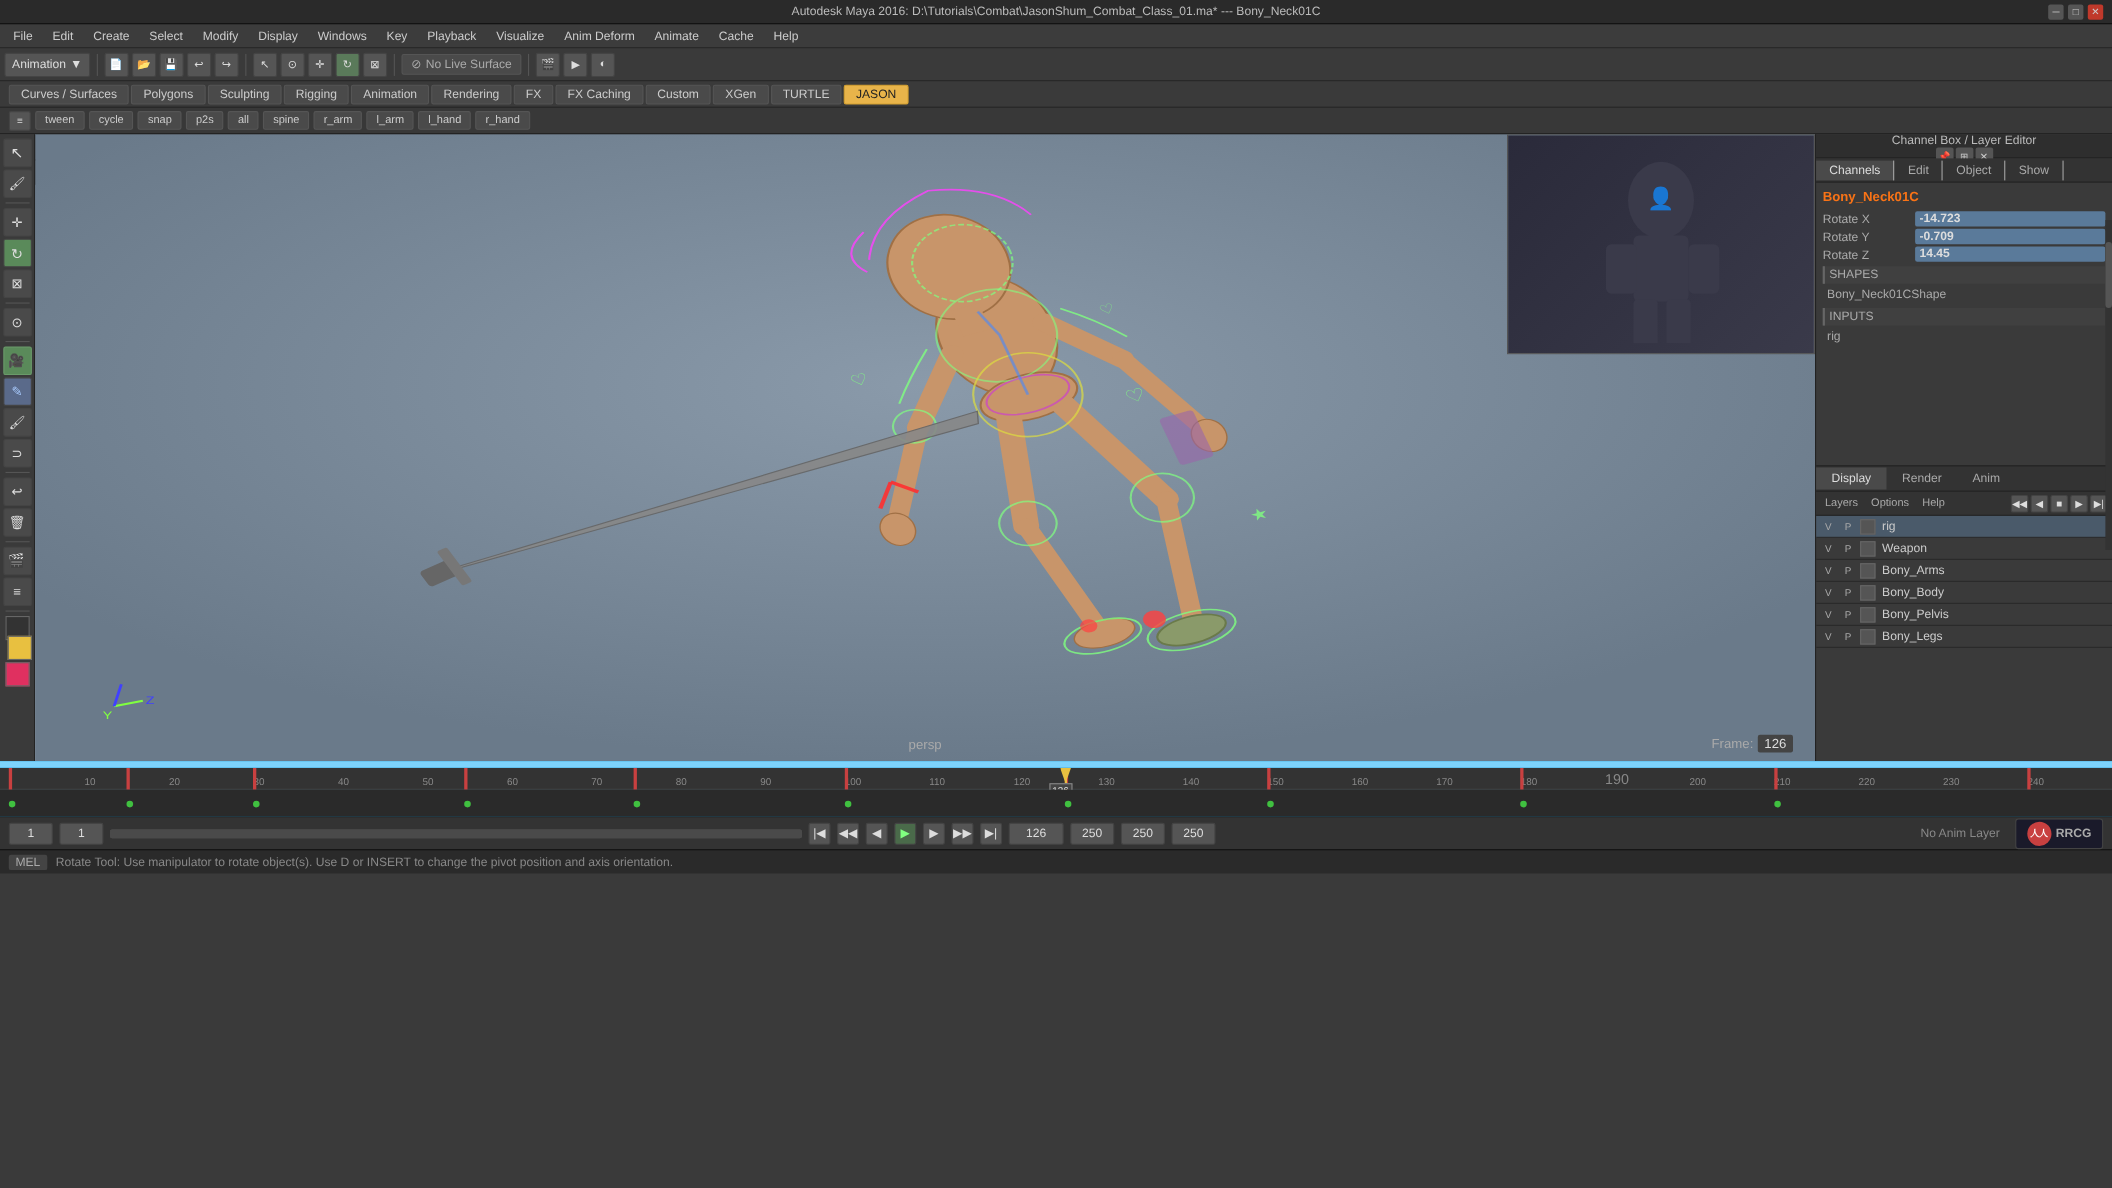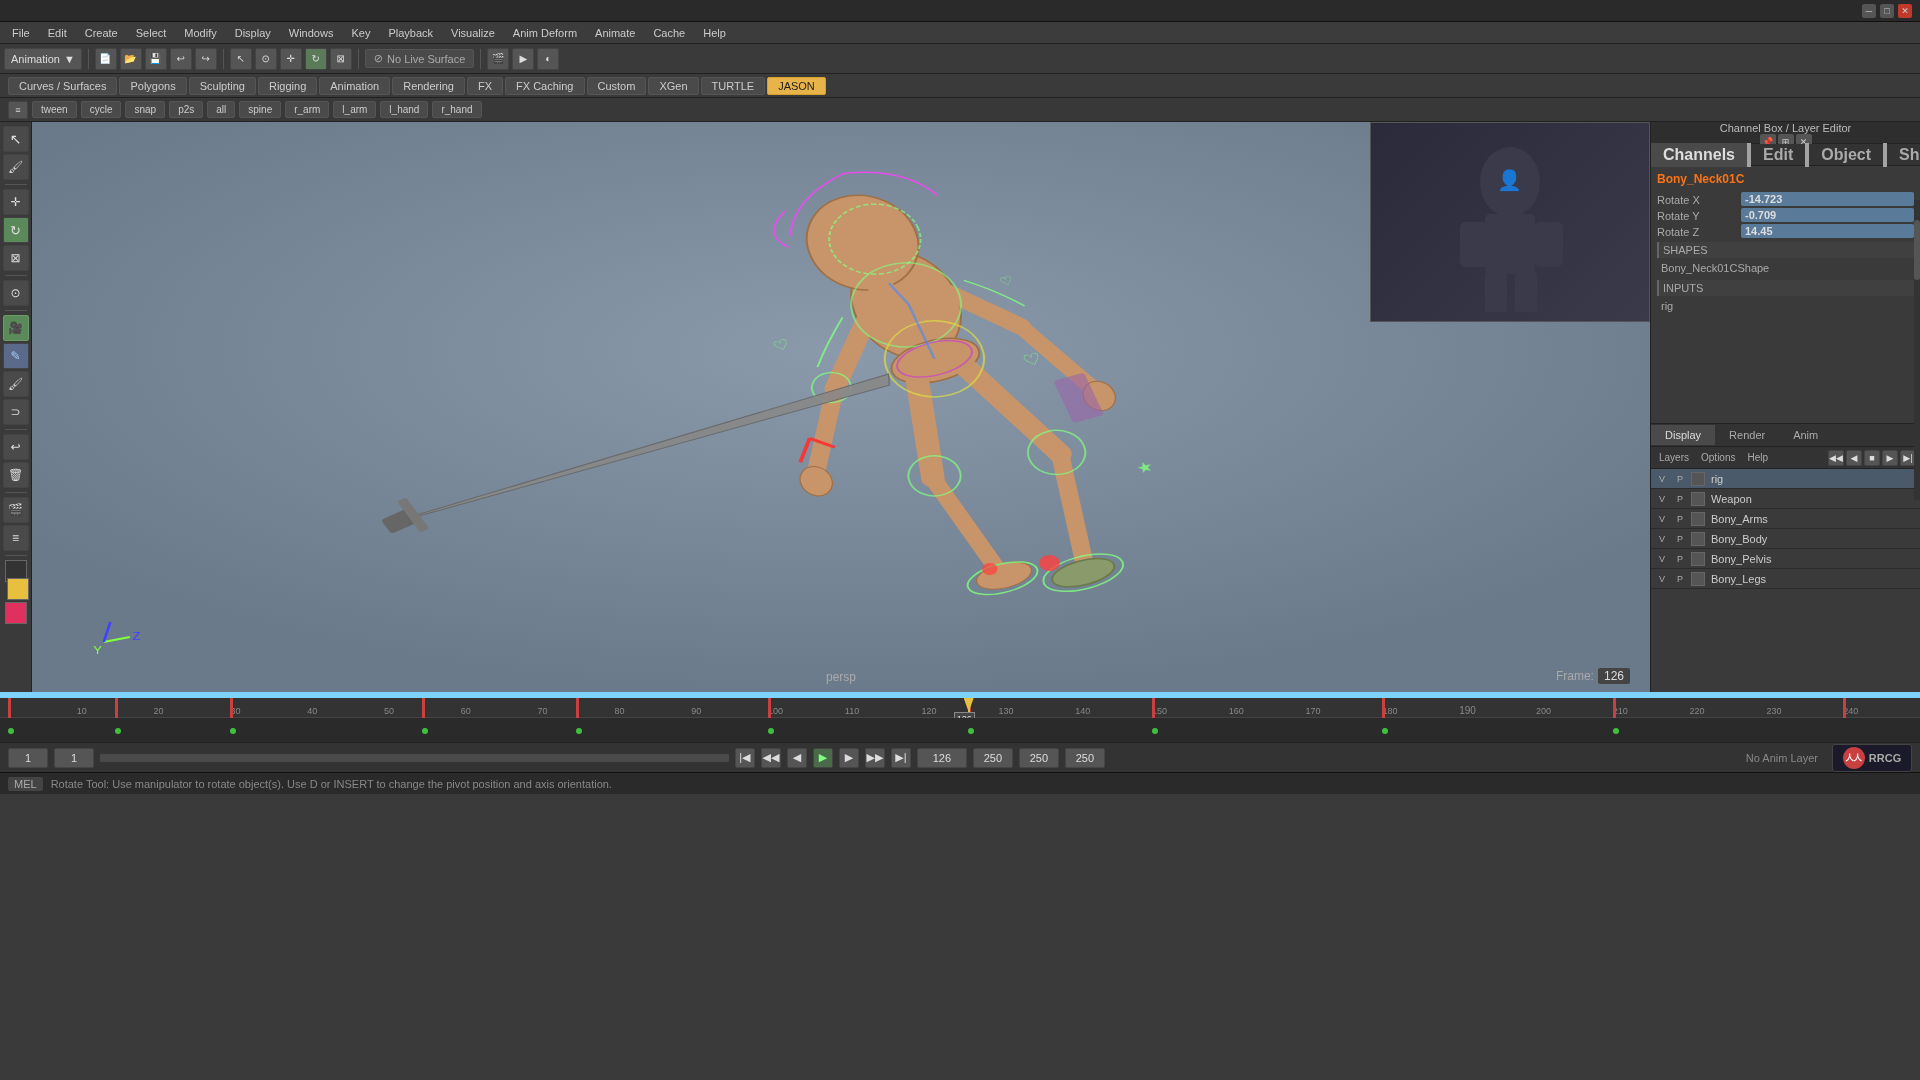--- a/index.html
+++ b/index.html
@@ -223,21 +223,21 @@
     .rp-header-btns { display: flex; gap: 2px; }
     .rp-hbtn { width: 16px; height: 16px; background: #555; border-radius: 2px; display: flex; align-items: center; justify-content: center; font-size: 9px; cursor: pointer; color: #ccc; }
 
     #right-panel-tabs {
       height: 22px;
       background: #333;
       display: flex;
       align-items: center;
       border-bottom: 1px solid #222;
     }
-    .rp-tab { padding: 3px 12px; font-size: 16px; color: #aaa; cursor: pointer; border-right: 4px solid #a3a3a3; font-weight: bold; }
+    .rp-tab { padding: 3px 12px; font-size: 11px; color: #aaa; cursor: pointer; border-right: 1px solid #a3a3a3; }
     .rp-tab.active { background: #4a4a4a; color: #ddd; }
 
     #right-panel-content { flex: 1; overflow-y: auto; padding: 6px; }
 
     .channel-row { display: flex; align-items: flex-end; margin-bottom: 2px; gap: 4px; }
     .channel-label { color: #aaa; font-size: 11px; width: 80px; }
     .channel-value { color: #ddd; font-size: 11px; flex: 1; background: #555; padding: 1px 4px; border-radius: 2px; }
     .channel-value.selected { background: #5a7a9a; font-weight: bold; }
 
     .section-header { font-size: 11px; color: #aaa; background: #404040; padding: 2px 4px; margin: 4px 0 2px; border-left: 2px solid #666; }
@@ -383,20 +383,21 @@
 
     
     #right-panel-content::-webkit-scrollbar { width: 6px; }
     #right-panel-content::-webkit-scrollbar-track { background: #333; }
     #right-panel-content::-webkit-scrollbar-thumb { background: #555; border-radius: 3px; }
   </style>
 </head>
 <body>
 
 <div id="titlebar">
+  <div class="title">Autodesk Maya 2016: D:\Tutorials\Combat\JasonShum_Combat_Class_01.ma* --- Bony_Neck01C</div>
   <div class="win-controls">
     <div class="win-btn">─</div>
     <div class="win-btn">□</div>
     <div class="win-btn" style="background:#c0392b;">✕</div>
   </div>
 </div>
 
 <div id="menubar">
   <div class="menu-item">File</div>
   <div class="menu-item">Edit</div>
@@ -791,21 +792,21 @@
       <div style="position:absolute; bottom:2px; left:calc(90/250*100%); font-size:9px; color:#888;">90</div>
       <div style="position:absolute; bottom:2px; left:calc(100/250*100%); font-size:9px; color:#888;">100</div>
       <div style="position:absolute; bottom:2px; left:calc(110/250*100%); font-size:9px; color:#888;">110</div>
       <div style="position:absolute; bottom:2px; left:calc(120/250*100%); font-size:9px; color:#888;">120</div>
       <div style="position:absolute; bottom:2px; left:calc(130/250*100%); font-size:9px; color:#888;">130</div>
       <div style="position:absolute; bottom:2px; left:calc(140/250*100%); font-size:9px; color:#888;">140</div>
       <div style="position:absolute; bottom:2px; left:calc(150/250*100%); font-size:9px; color:#888;">150</div>
       <div style="position:absolute; bottom:2px; left:calc(160/250*100%); font-size:9px; color:#888;">160</div>
       <div style="position:absolute; bottom:2px; left:calc(170/250*100%); font-size:9px; color:#888;">170</div>
       <div style="position:absolute; bottom:2px; left:calc(180/250*100%); font-size:9px; color:#888;">180</div>
-      <div style="position:absolute; bottom:2px; left:calc(190/250*100%); font-size:10px; color:#888;">190</div>
+      <div style="position:absolute; bottom:2px; left:calc(190/250*100%); font-size:13px; color:#888;">190</div>
       <div style="position:absolute; bottom:2px; left:calc(200/250*100%); font-size:9px; color:#888;">200</div>
       <div style="position:absolute; bottom:2px; left:calc(210/250*100%); font-size:9px; color:#888;">210</div>
       <div style="position:absolute; bottom:2px; left:calc(220/250*100%); font-size:9px; color:#888;">220</div>
       <div style="position:absolute; bottom:2px; left:calc(230/250*100%); font-size:9px; color:#888;">230</div>
       <div style="position:absolute; bottom:2px; left:calc(240/250*100%); font-size:9px; color:#888;">240</div>
 
       <div style="position:absolute; top:0; bottom:0; left:calc(1/250*100%); width:3px; background:#c84040;"></div>
       <div style="position:absolute; top:0; bottom:0; left:calc(15/250*100%); width:3px; background:#c84040;"></div>
       <div style="position:absolute; top:0; bottom:0; left:calc(30/250*100%); width:3px; background:#c84040;"></div>
       <div style="position:absolute; top:0; bottom:0; left:calc(55/250*100%); width:3px; background:#c84040;"></div>

